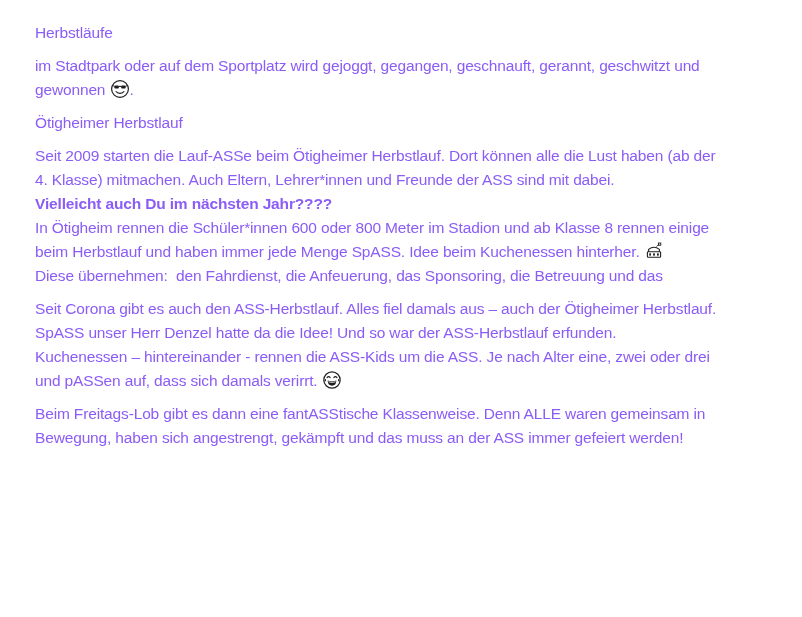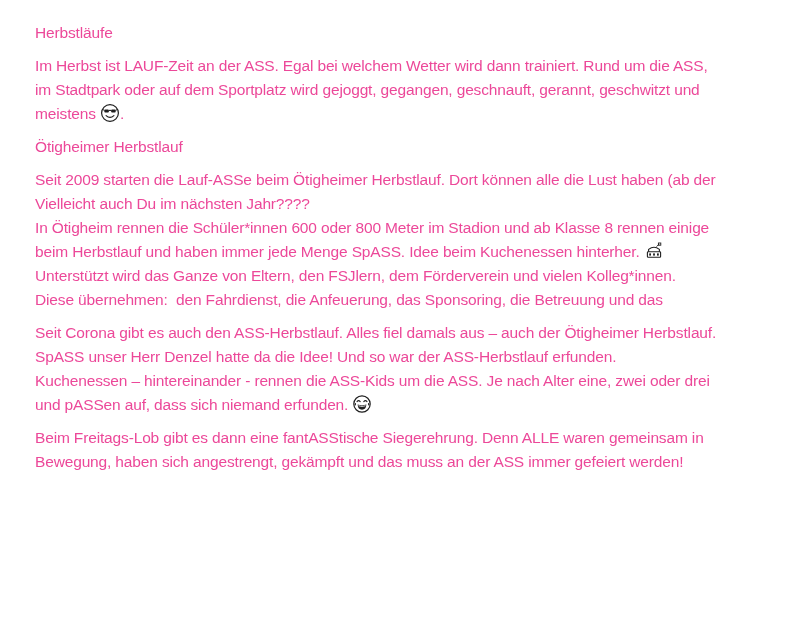--- a/index.html
+++ b/index.html
@@ -14,32 +14,32 @@
   }
   .page {
     box-sizing: border-box;
     width: 802px;
     height: 617px;
     padding: 21px 18px 0 35px;
     background: #ffffff;
     font-family: "Liberation Sans", "DejaVu Sans", sans-serif;
     font-size: 15.5px;
     letter-spacing: -0.15px;
-    color: #ec4899;
+    color: #8b5cf6;
   }
   .block {
     margin: 0 0 9px 0;
   }
   .line {
     white-space: pre;       
     line-height: 24px;
     height: 24px;
   }
   .seg-bold {
-    font-weight: normal;
+    font-weight: bold;
   }
   .emoji {
     display: inline-block;
     width: 20px;
     height: 20px;
     vertical-align: -4px;
   }
   .emoji svg {
     display: block;
     width: 20px;
@@ -48,62 +48,61 @@
 </style>
 </head>
 <body>
 
 <div class="page">
   <div id="doc">
       <div class="block heading">
         <div class="line"><span class="">Herbstläufe</span></div>
       </div>
       <div class="block paragraph">
-        <div class="line"><span class="">Im Herbst ist LAUF-Zeit an der ASS. Egal bei welchem Wetter wird dann trainiert. Rund um die ASS,</span></div>
         <div class="line"><span class="">im Stadtpark oder auf dem Sportplatz wird gejoggt, gegangen, geschnauft, gerannt, geschwitzt und</span></div>
-        <div class="line"><span class="">meistens </span><span class="emoji"><svg viewBox="0 0 20 20" xmlns="http://www.w3.org/2000/svg">
+        <div class="line"><span class="">gewonnen </span><span class="emoji"><svg viewBox="0 0 20 20" xmlns="http://www.w3.org/2000/svg">
               <circle cx="10" cy="10" r="8.4" fill="none" stroke="#1f1f1f" stroke-width="1.2"></circle>
               <rect x="4.3" y="6.6" width="4.6" height="3" rx="1" fill="#1f1f1f"></rect>
               <rect x="11.1" y="6.6" width="4.6" height="3" rx="1" fill="#1f1f1f"></rect>
               <path d="M8.9 7.4 L11.1 7.4" stroke="#1f1f1f" stroke-width="1.1" fill="none"></path>
               <path d="M4.3 7.2 L2.4 6.5 M15.7 7.2 L17.6 6.5" stroke="#1f1f1f" stroke-width="1" fill="none"></path>
               <path d="M6.1 12.6 Q10 16 13.9 12.6" stroke="#1f1f1f" stroke-width="1.2" fill="none" stroke-linecap="round"></path>
             </svg></span><span class="">.</span></div>
       </div>
       <div class="block heading">
         <div class="line"><span class="">Ötigheimer Herbstlauf</span></div>
       </div>
       <div class="block paragraph">
         <div class="line"><span class="">Seit 2009 starten die Lauf-ASSe beim Ötigheimer Herbstlauf. Dort können alle die Lust haben (ab der</span></div>
+        <div class="line"><span class="">4. Klasse) mitmachen. Auch Eltern, Lehrer*innen und Freunde der ASS sind mit dabei.</span></div>
         <div class="line"><span class="seg-bold">Vielleicht auch Du im nächsten Jahr????</span></div>
         <div class="line"><span class="">In Ötigheim rennen die Schüler*innen 600 oder 800 Meter im Stadion und ab Klasse 8 rennen einige</span></div>
         <div class="line"><span class="">beim Herbstlauf und haben immer jede Menge SpASS. Idee beim Kuchenessen hinterher. </span><span class="emoji"><svg viewBox="0 0 20 20" xmlns="http://www.w3.org/2000/svg">
               <rect x="3.4" y="10.8" width="13.2" height="5.4" rx="0.8" fill="none" stroke="#1f1f1f" stroke-width="1.1"></rect>
               <rect x="5.2" y="12.4" width="1.8" height="2.2" fill="#1f1f1f"></rect>
               <rect x="9.1" y="12.4" width="1.8" height="2.2" fill="#1f1f1f"></rect>
               <rect x="13" y="12.4" width="1.8" height="2.2" fill="#1f1f1f"></rect>
               <path d="M4.6 10.8 L4.6 8.4 Q10 4.2 15.4 8.4 L15.4 10.8" fill="none" stroke="#1f1f1f" stroke-width="1.1"></path>
               <path d="M12.6 5.6 L15.2 3" stroke="#1f1f1f" stroke-width="1" fill="none"></path>
               <rect x="14.4" y="2" width="2.4" height="2.2" fill="none" stroke="#1f1f1f" stroke-width="0.9"></rect>
             </svg></span></div>
-        <div class="line"><span class="">Unterstützt wird das Ganze von Eltern, den FSJlern, dem Förderverein und vielen Kolleg*innen.</span></div>
         <div class="line"><span class="">Diese übernehmen:  den Fahrdienst, die Anfeuerung, das Sponsoring, die Betreuung und das</span></div>
       </div>
       <div class="block paragraph">
         <div class="line"><span class="">Seit Corona gibt es auch den ASS-Herbstlauf. Alles fiel damals aus – auch der Ötigheimer Herbstlauf.</span></div>
         <div class="line"><span class="">SpASS unser Herr Denzel hatte da die Idee! Und so war der ASS-Herbstlauf erfunden.</span></div>
         <div class="line"><span class="">Kuchenessen – hintereinander - rennen die ASS-Kids um die ASS. Je nach Alter eine, zwei oder drei</span></div>
-        <div class="line"><span class="">und pASSen auf, dass sich niemand erfunden. </span><span class="emoji"><svg viewBox="0 0 20 20" xmlns="http://www.w3.org/2000/svg">
+        <div class="line"><span class="">und pASSen auf, dass sich damals verirrt. </span><span class="emoji"><svg viewBox="0 0 20 20" xmlns="http://www.w3.org/2000/svg">
               <circle cx="10" cy="10" r="8.2" fill="none" stroke="#1f1f1f" stroke-width="1.2"></circle>
               <path d="M5 7.6 Q6.6 5.7 8.2 7.6" stroke="#1f1f1f" stroke-width="1.1" fill="none" stroke-linecap="round"></path>
               <path d="M11.8 7.6 Q13.4 5.7 15 7.6" stroke="#1f1f1f" stroke-width="1.1" fill="none" stroke-linecap="round"></path>
               <path d="M5.6 10.6 Q10 11.8 14.4 10.6 Q14 15.8 10 15.8 Q6 15.8 5.6 10.6 Z" fill="#1f1f1f"></path>
               <path d="M6.4 11.2 Q10 12.2 13.6 11.2 L13.4 12.3 Q10 13.2 6.6 12.3 Z" fill="#ffffff"></path>
               <path d="M3.1 8.9 Q1.9 10.9 3.2 11.7 Q4.5 10.9 3.8 9 Z" fill="#1f1f1f"></path>
               <path d="M16.9 8.9 Q18.1 10.9 16.8 11.7 Q15.5 10.9 16.2 9 Z" fill="#1f1f1f"></path>
             </svg></span></div>
       </div>
       <div class="block paragraph">
-        <div class="line"><span class="">Beim Freitags-Lob gibt es dann eine fantASStische Siegerehrung. Denn ALLE waren gemeinsam in</span></div>
+        <div class="line"><span class="">Beim Freitags-Lob gibt es dann eine fantASStische Klassenweise. Denn ALLE waren gemeinsam in</span></div>
         <div class="line"><span class="">Bewegung, haben sich angestrengt, gekämpft und das muss an der ASS immer gefeiert werden!</span></div>
       </div>
     </div>
 </div>
 
 </body></html>

